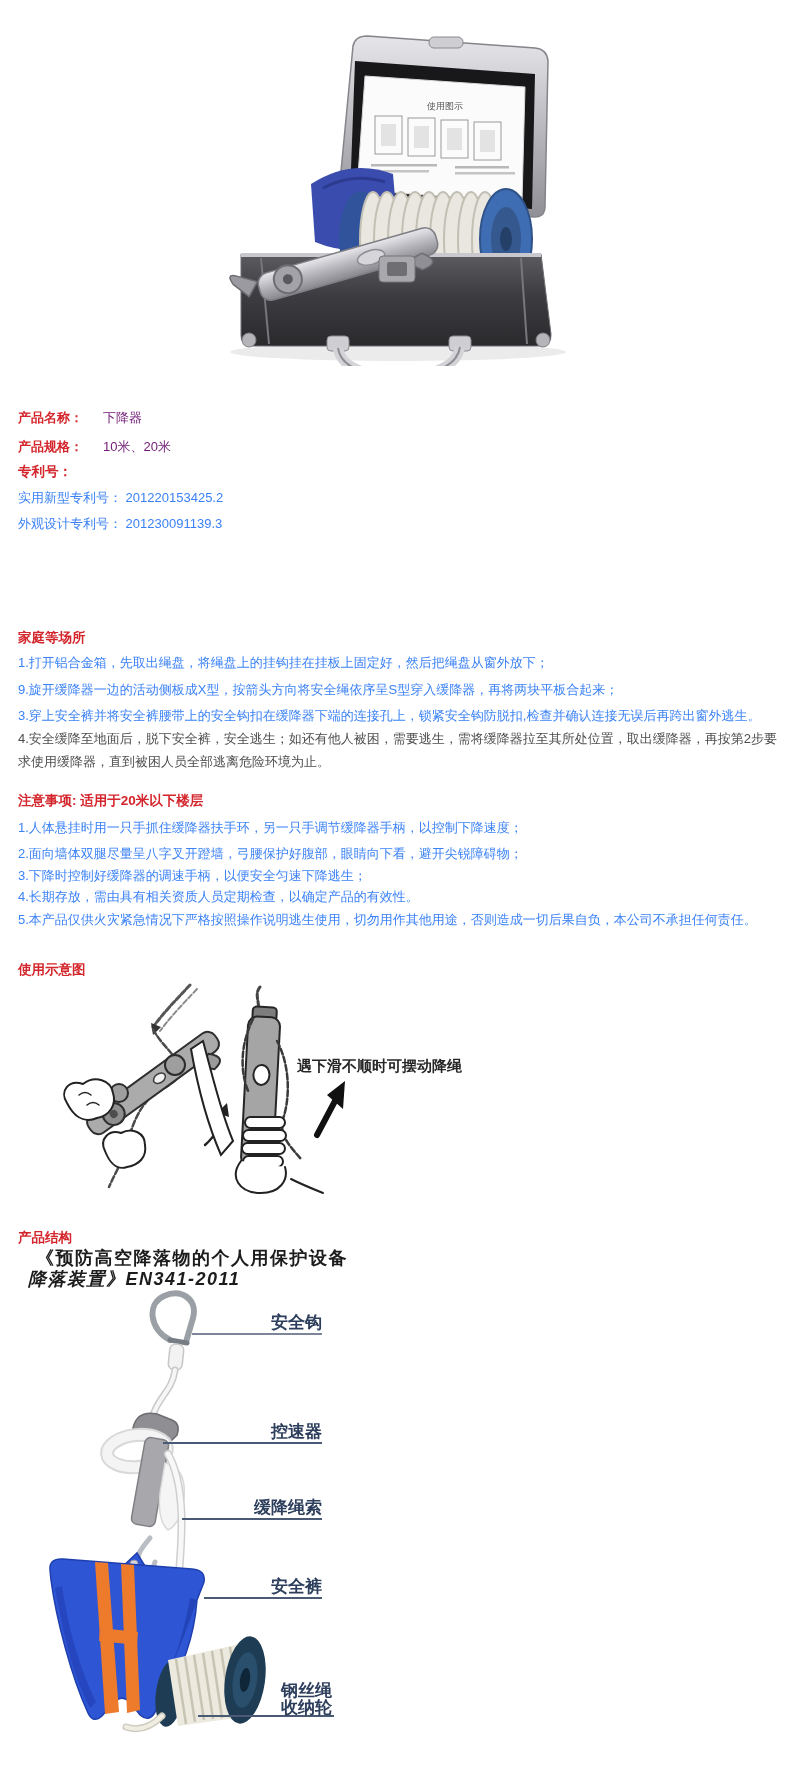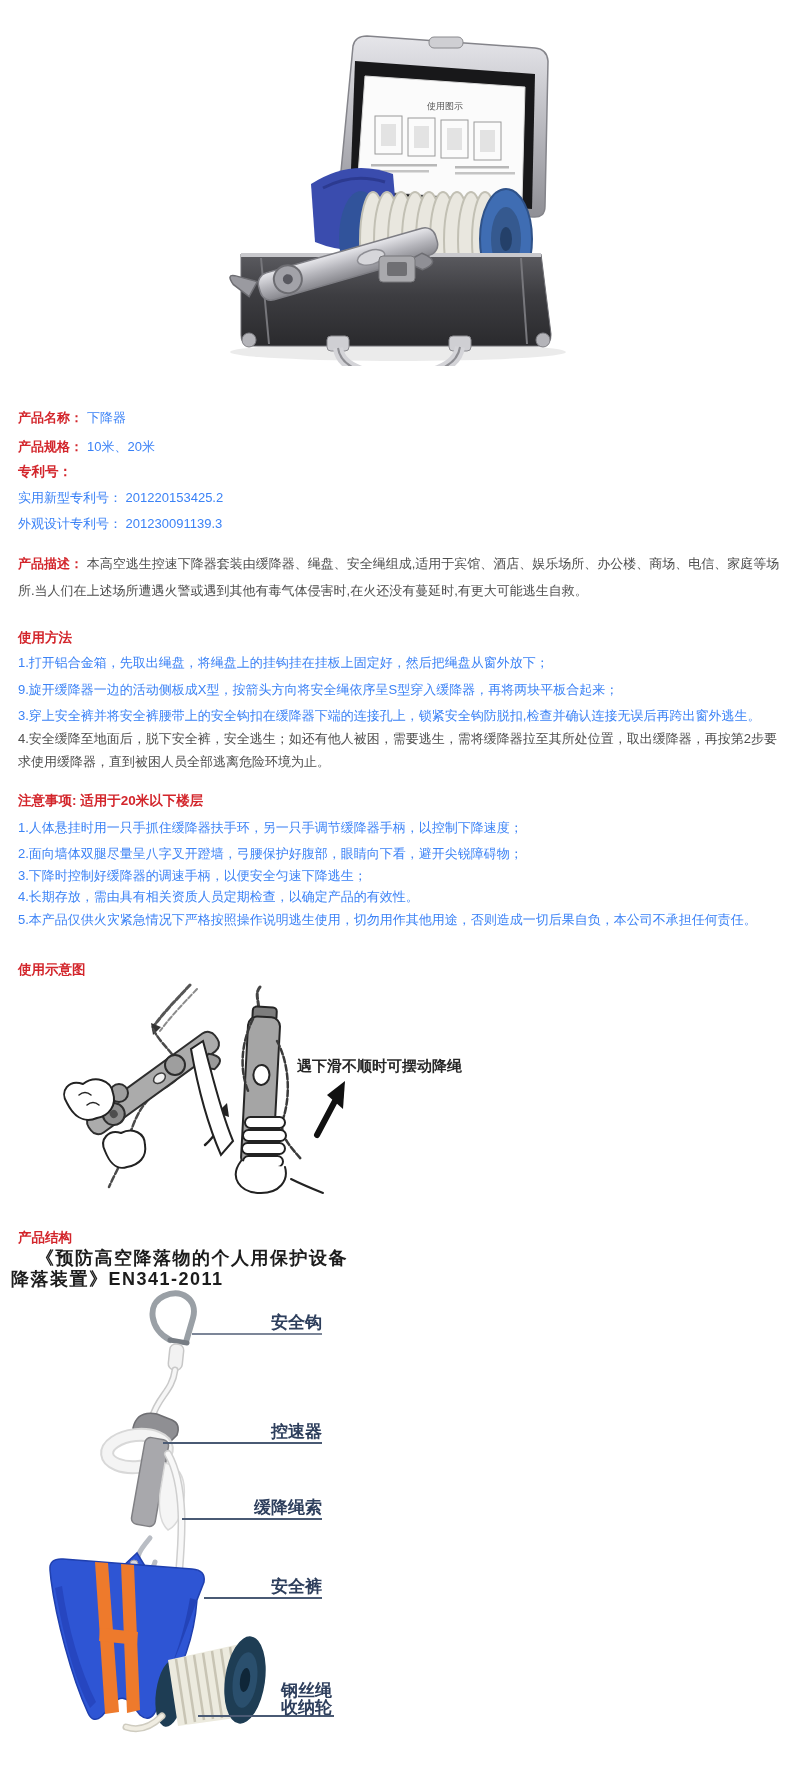--- a/index.html
+++ b/index.html
@@ -3,21 +3,21 @@
 <meta charset="utf-8">
 <style>
   * { margin:0; padding:0; box-sizing:border-box; }
   html,body { background:#fff; }
   body { font-family:"Liberation Sans","DejaVu Sans",sans-serif; }
   .page { position:relative; width:790px; height:1788px; background:#fff; overflow:hidden;
           color:#4d4d4d;padding-left:44px; --red:#d3252b; --navy:#2d3e5c; }
   .abs { position:absolute; }
   .row { left:18px; font-size:13px; line-height:17px; white-space:nowrap; }
   .lbl { color:var(--red); font-weight:bold; }
-  .val { color:#3b82f6; margin-left:4px; }
+  .val { color:#701a75; margin-left:20px; }
   .heading { left:18px; font-size:13.5px; font-weight:bold; color:var(--red); white-space:nowrap; }
   .para { left:18px; width:764px; font-size:13px; line-height:23px; color:#4d4d4d; }
   .para .lbl { font-size:13px; }
   .listline { left:18px; font-size:13px; line-height:17px; white-space:nowrap; color:#3b82f6; }
   .std { font-size:18px; font-weight:bold; color:#1c1c1c; letter-spacing:1.5px; white-space:nowrap; }
   svg { font-family:"Liberation Sans","DejaVu Sans",sans-serif; }
   .struct-label { font-size:17px; font-weight:bold; fill:var(--navy); }
   .diagram-caption { font-size:15px; font-weight:bold; fill:#262626; }
   .sheet-title { font-size:9px; fill:#555; }
 </style>
@@ -121,26 +121,22 @@
   <div class="abs row" style="top:409px">
     <span class="lbl">产品名称：</span><span class="val">下降器</span>
   </div>
   <div class="abs row" style="top:438px">
     <span class="lbl">产品规格：</span><span class="val">10米、20米</span>
   </div>
   <div class="abs heading" style="top:463px">专利号：</div>
   <div class="abs listline" style="top:489px">实用新型专利号： 201220153425.2</div>
   <div class="abs listline" style="top:515px">外观设计专利号： 201230091139.3</div>
 
-  <p class="abs para" style="top:550px; line-height:27px;">
-    <span class="lbl">产品描述：</span>
-    <span>本高空逃生控速下降器套装由缓降器、绳盘、安全绳组成,适用于宾馆、酒店、娱乐场所、办公楼、商场、电信、家庭等场所.当人们在上述场所遭遇火警或遇到其他有毒气体侵害时,在火还没有蔓延时,有更大可能逃生自救。</span>
-  </p>
-
-  <div class="abs heading" style="top:629px">使用方法</div>
+
+  <div class="abs heading" style="top:629px">家庭等场所</div>
   <div class="abs listline" style="top:654px">1.打开铝合金箱，先取出绳盘，将绳盘上的挂钩挂在挂板上固定好，然后把绳盘从窗外放下；</div>
   <div class="abs listline" style="top:681px">9.旋开缓降器一边的活动侧板成X型，按箭头方向将安全绳依序呈S型穿入缓降器，再将两块平板合起来；</div>
   <div class="abs listline" style="top:707px">3.穿上安全裤并将安全裤腰带上的安全钩扣在缓降器下端的连接孔上，锁紧安全钩防脱扣,检查并确认连接无误后再跨出窗外逃生。</div>
   <p class="abs para" style="top:727px">4.安全缓降至地面后，脱下安全裤，安全逃生；如还有他人被困，需要逃生，需将缓降器拉至其所处位置，取出缓降器，再按第2步要求使用缓降器，直到被困人员全部逃离危险环境为止。</p>
 
   <div class="abs heading" style="top:792px">注意事项: 适用于20米以下楼层</div>
   <div class="abs listline" style="top:819px">1.人体悬挂时用一只手抓住缓降器扶手环，另一只手调节缓降器手柄，以控制下降速度；</div>
   <div class="abs listline" style="top:845px">2.面向墙体双腿尽量呈八字叉开蹬墙，弓腰保护好腹部，眼睛向下看，避开尖锐障碍物；</div>
   <div class="abs listline" style="top:867px">3.下降时控制好缓降器的调速手柄，以便安全匀速下降逃生；</div>
   <div class="abs listline" style="top:888px">4.长期存放，需由具有相关资质人员定期检查，以确定产品的有效性。</div>
@@ -190,21 +186,21 @@
         <path d="M 236,196 C 248,202 258,206 268,210" fill="none" stroke="#222" stroke-width="2"></path>
       </g>
       <path d="M 262,152 L 280,118" stroke="#111" stroke-width="6"></path>
       <polygon points="272,112 290,98 288,126" fill="#111"></polygon>
       <text x="242" y="88" class="diagram-caption">遇下滑不顺时可摆动降绳</text>
     </g>
   </svg>
 
   <div class="abs heading" style="top:1229px">产品结构</div>
   <div class="abs std" style="left:36px; top:1246px;">《预防高空降落物的个人用保护设备</div>
-  <div class="abs std" style="left:11px; top:1267px;">降落装置》EN341-2011</div>
+  <div class="abs std" style="left:28px; top:1267px;font-style:italic;">降落装置》EN341-2011</div>
 
   <svg class="abs" style="left:0; top:1288px;" width="460" height="500" viewBox="0 0 460 500">
 
     <g>
       <path d="M 170,52 C 150,42 146,16 164,8 C 182,0 198,12 193,30 L 186,54" fill="none" stroke="#9aa0a6" stroke-width="6" stroke-linecap="round"></path>
       <path d="M 170,52 L 187,55" stroke="#777d84" stroke-width="5" stroke-linecap="round"></path>
       <rect x="169" y="56" width="14" height="26" rx="6" fill="#f2f2f2" stroke="#c7c7c7" stroke-width="1.5" transform="rotate(6 176 69)"></rect>
     </g>
 
     <path d="M 175,82 C 172,104 158,108 152,130" fill="none" stroke="#c9c9c9" stroke-width="7" stroke-linecap="round"></path>

